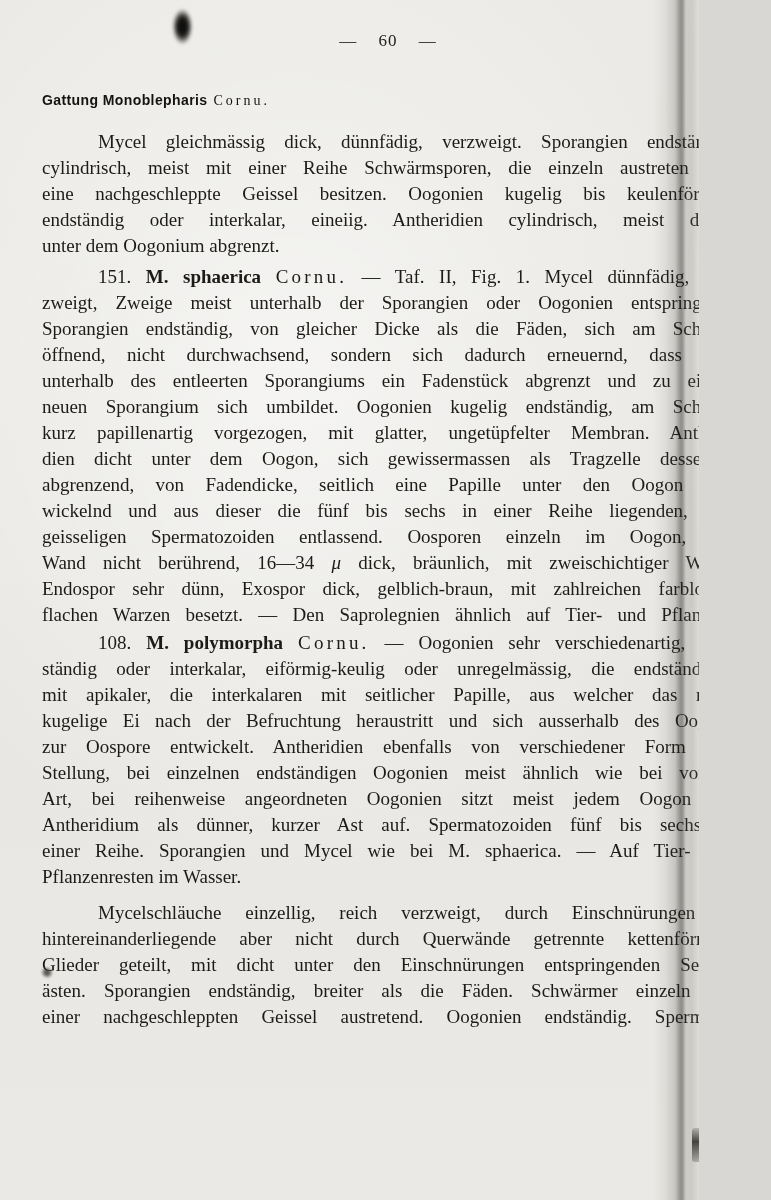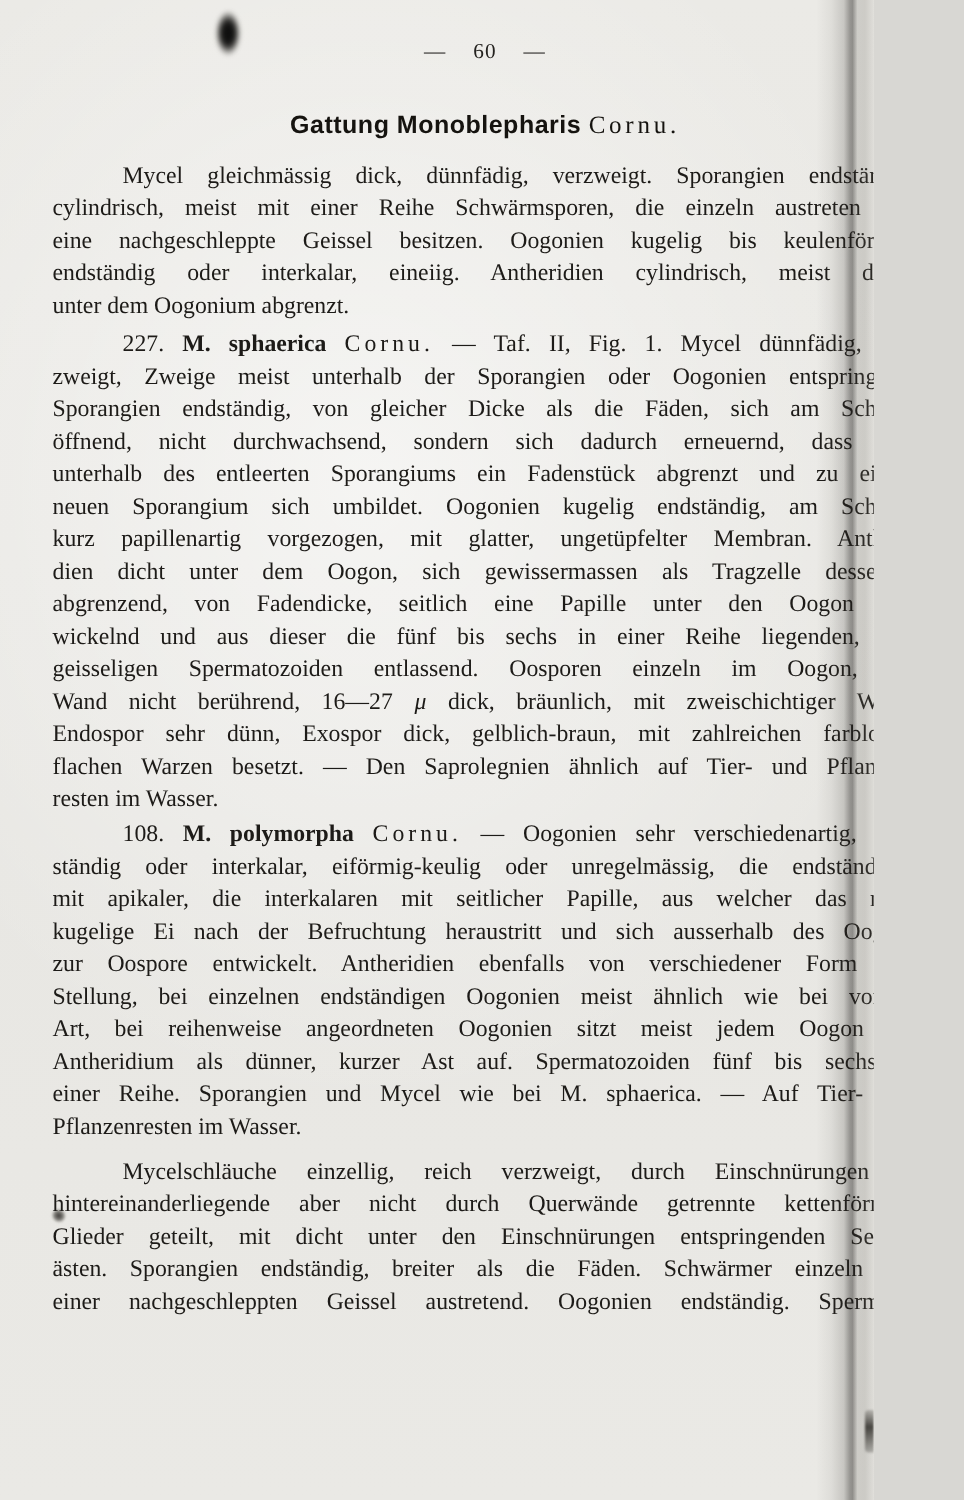--- a/index.html
+++ b/index.html
@@ -49,21 +49,21 @@
   .content{
     position:absolute;left:42px;top:0;width:692px;
     font-size:19px;line-height:26px;
   }
   .pagenum{
     margin-top:30px;height:22px;text-align:center;
     font-size:17px;line-height:22px;letter-spacing:1px;word-spacing:16px;
     color:#24221f;
   }
   .heading{
-    text-align:center;font-size:20px;line-height:24px;margin:0;
+    font-size:14px;line-height:24px;margin:0;
     color:#15130f;font-weight:normal;
   }
   .heading .gen{
     font-family:"Liberation Sans", sans-serif;font-weight:bold;letter-spacing:0.4px;
   }
   .heading .auth{
     font-family:"Liberation Serif", serif;letter-spacing:3px;margin-left:6px;
   }
   .h1{margin-top:36px;}
   .h2{margin-top:36px;}
@@ -95,35 +95,34 @@
 
     <div class="para pa">
         <div class="line first"><span>Mycel gleichmässig dick, dünnfädig, verzweigt.  Sporangien endständig,</span></div>
         <div class="line"><span>cylindrisch, meist mit einer Reihe Schwärmsporen, die einzeln austreten und</span></div>
         <div class="line"><span>eine nachgeschleppte Geissel besitzen.  Oogonien kugelig bis keulenförmig,</span></div>
         <div class="line"><span>endständig oder interkalar, eineiig.  Antheridien cylindrisch, meist direkt</span></div>
         <div class="line end"><span>unter dem Oogonium abgrenzt.</span></div>
       </div>
 
     <div class="para p151">
-        <div class="line first"><span>227.  </span><span class="b">M. sphaerica</span><span> </span><span class="sp">Cornu.</span><span> — Taf. II, Fig. 1.  Mycel dünnfädig, ver-</span></div>
+        <div class="line first"><span>151.  </span><span class="b">M. sphaerica</span><span> </span><span class="sp">Cornu.</span><span> — Taf. II, Fig. 1.  Mycel dünnfädig, ver-</span></div>
         <div class="line"><span>zweigt, Zweige meist unterhalb der Sporangien oder Oogonien entspringend.</span></div>
         <div class="line"><span>Sporangien endständig, von gleicher Dicke als die Fäden, sich am Scheitel</span></div>
         <div class="line"><span>öffnend, nicht durchwachsend, sondern sich dadurch erneuernd, dass sich</span></div>
         <div class="line"><span>unterhalb des entleerten Sporangiums ein Fadenstück abgrenzt und zu einem</span></div>
         <div class="line"><span>neuen Sporangium sich umbildet.  Oogonien kugelig endständig, am Scheitel</span></div>
         <div class="line"><span>kurz papillenartig vorgezogen, mit glatter, ungetüpfelter Membran.  Antheri-</span></div>
         <div class="line"><span>dien dicht unter dem Oogon, sich gewissermassen als Tragzelle desselben</span></div>
         <div class="line"><span>abgrenzend, von Fadendicke, seitlich eine Papille unter den Oogon ent-</span></div>
         <div class="line"><span>wickelnd und aus dieser die fünf bis sechs in einer Reihe liegenden, ein-</span></div>
         <div class="line"><span>geisseligen Spermatozoiden entlassend.  Oosporen einzeln im Oogon, die</span></div>
-        <div class="line"><span>Wand nicht berührend, 16—27 </span><span class="i">μ</span><span> dick, bräunlich, mit zweischichtiger Wand.</span></div>
+        <div class="line"><span>Wand nicht berührend, 16—34 </span><span class="i">μ</span><span> dick, bräunlich, mit zweischichtiger Wand.</span></div>
         <div class="line"><span>Endospor sehr dünn, Exospor dick, gelblich-braun, mit zahlreichen farblosen,</span></div>
         <div class="line"><span>flachen Warzen besetzt. — Den Saprolegnien ähnlich auf Tier- und Pflanzen-</span></div>
-        <div class="line end"><span>resten im Wasser.</span></div>
       </div>
 
     <div class="para p152">
         <div class="line first"><span>108.  </span><span class="b">M. polymorpha</span><span> </span><span class="sp">Cornu.</span><span> — Oogonien sehr verschiedenartig, end-</span></div>
         <div class="line"><span>ständig oder interkalar, eiförmig-keulig oder unregelmässig, die endständigen</span></div>
         <div class="line"><span>mit apikaler, die interkalaren mit seitlicher Papille, aus welcher das nicht</span></div>
         <div class="line"><span>kugelige Ei nach der Befruchtung heraustritt und sich ausserhalb des Oogons</span></div>
         <div class="line"><span>zur Oospore entwickelt.  Antheridien ebenfalls von verschiedener Form und</span></div>
         <div class="line"><span>Stellung, bei einzelnen endständigen Oogonien meist ähnlich wie bei voriger</span></div>
         <div class="line"><span>Art, bei reihenweise angeordneten Oogonien sitzt meist jedem Oogon ein</span></div>

